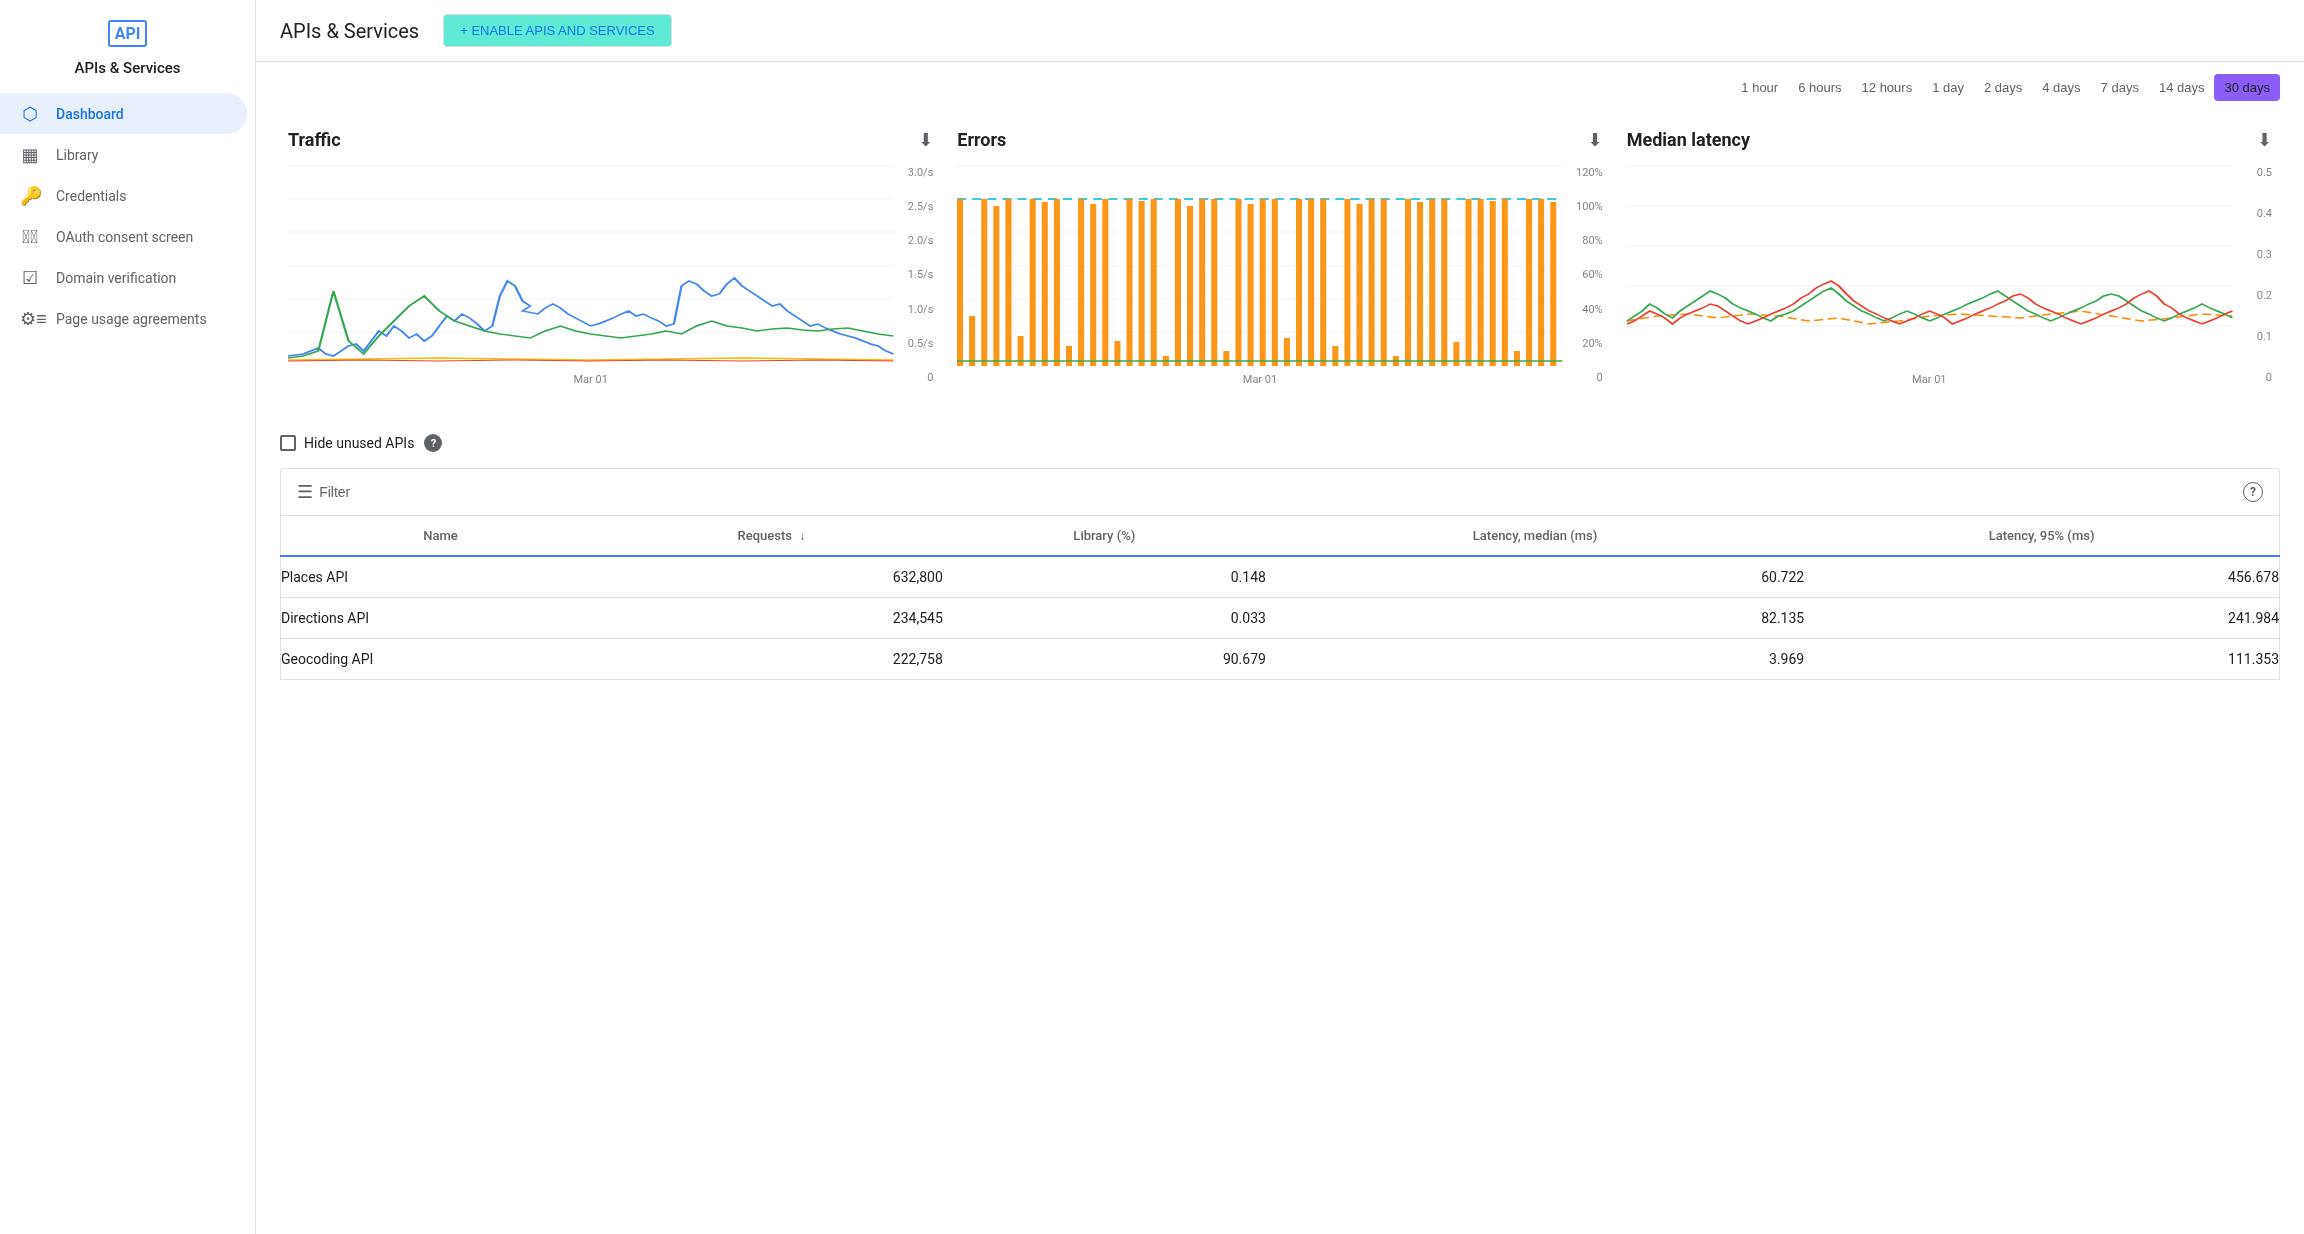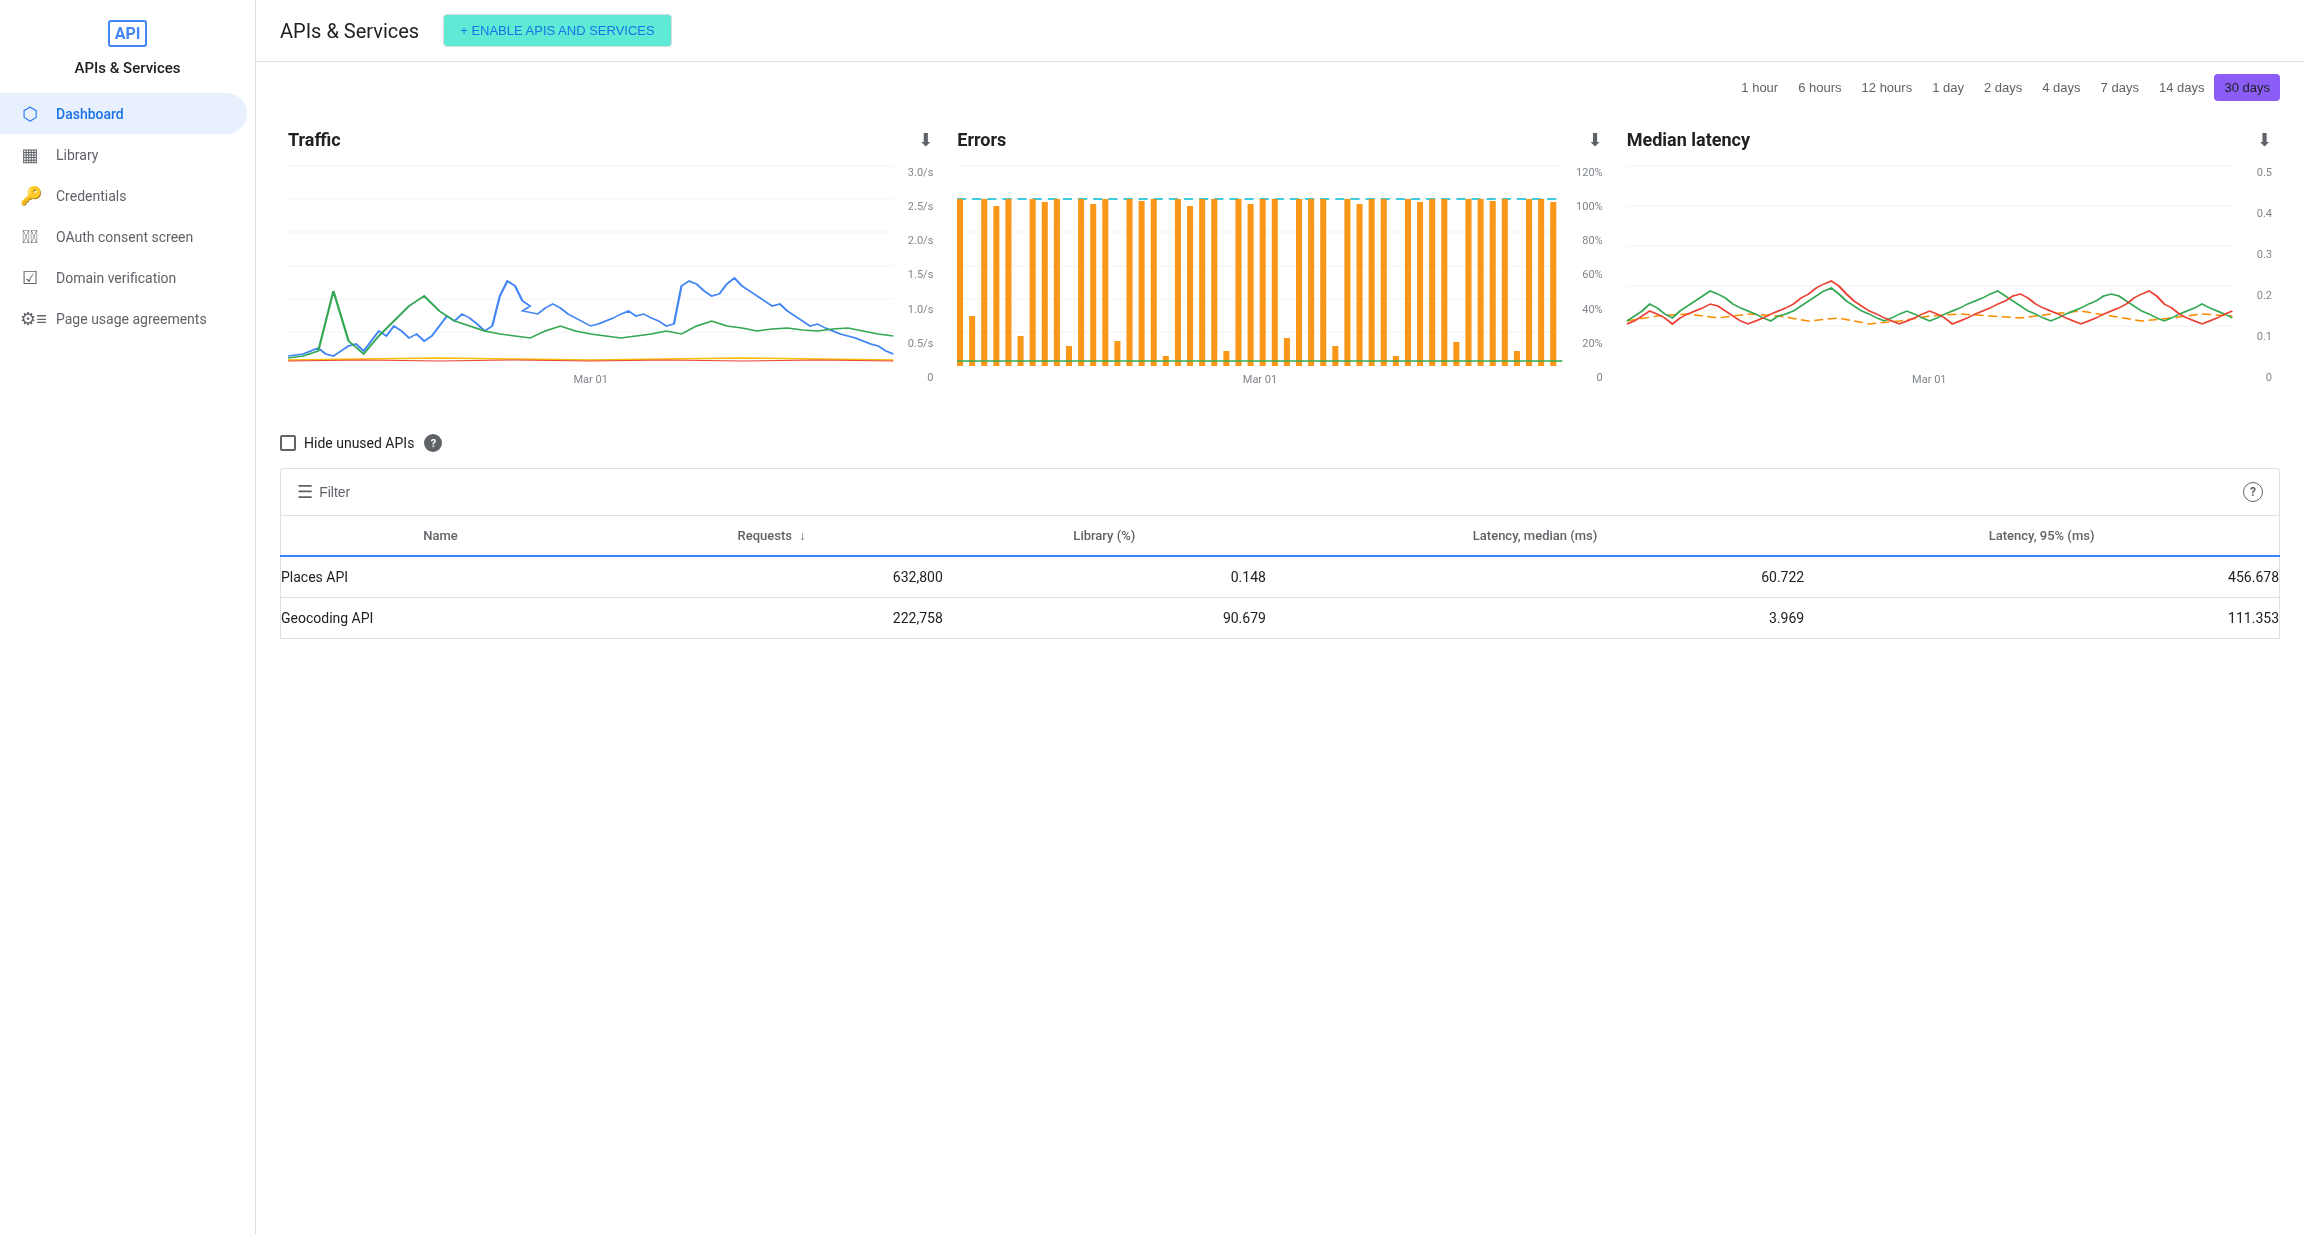--- a/index.html
+++ b/index.html
@@ -492,20 +492,27 @@
       </thead>
       <tbody id="table-body">
           <tr>
     <td>Places API</td>
     <td class="numeric">632,800</td>
     <td class="numeric">0.148</td>
     <td class="numeric">60.722</td>
     <td class="numeric">456.678</td>
   </tr>
           <tr>
+    <td>Directions API</td>
+    <td class="numeric">234,545</td>
+    <td class="numeric">0.033</td>
+    <td class="numeric">82.135</td>
+    <td class="numeric">241.984</td>
+  </tr>
+          <tr>
     <td>Geocoding API</td>
     <td class="numeric">222,758</td>
     <td class="numeric">90.679</td>
     <td class="numeric">3.969</td>
     <td class="numeric">111.353</td>
   </tr>
         </tbody>
     </table>
   </div>
 </div>

